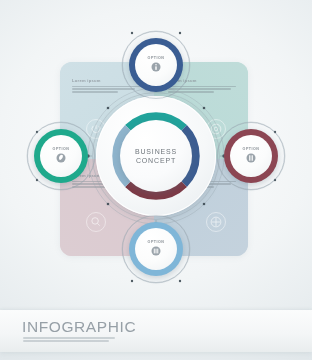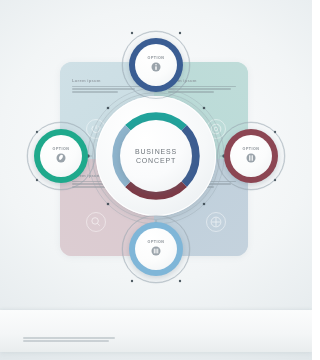--- a/index.html
+++ b/index.html
@@ -319,19 +319,20 @@
             <circle cx="12" cy="12" r="9" fill="#9aa3aa"></circle>
             <rect x="7.6" y="7.2" width="1.9" height="9.6" fill="#fff"></rect>
             <rect x="11.1" y="7.2" width="1.9" height="9.6" fill="#fff"></rect>
             <rect x="14.6" y="7.2" width="1.9" height="9.6" fill="#fff"></rect>
           </svg>
       </div>
     </div>
   </div>
 
   <div class="footer">
+    <div class="footer-title">INFOGRAPHIC</div>
     <div class="footer-sub">
       <div class="sline a"></div>
       <div class="sline b"></div>
     </div>
   </div>
 
 </div>
 
 </body></html>

